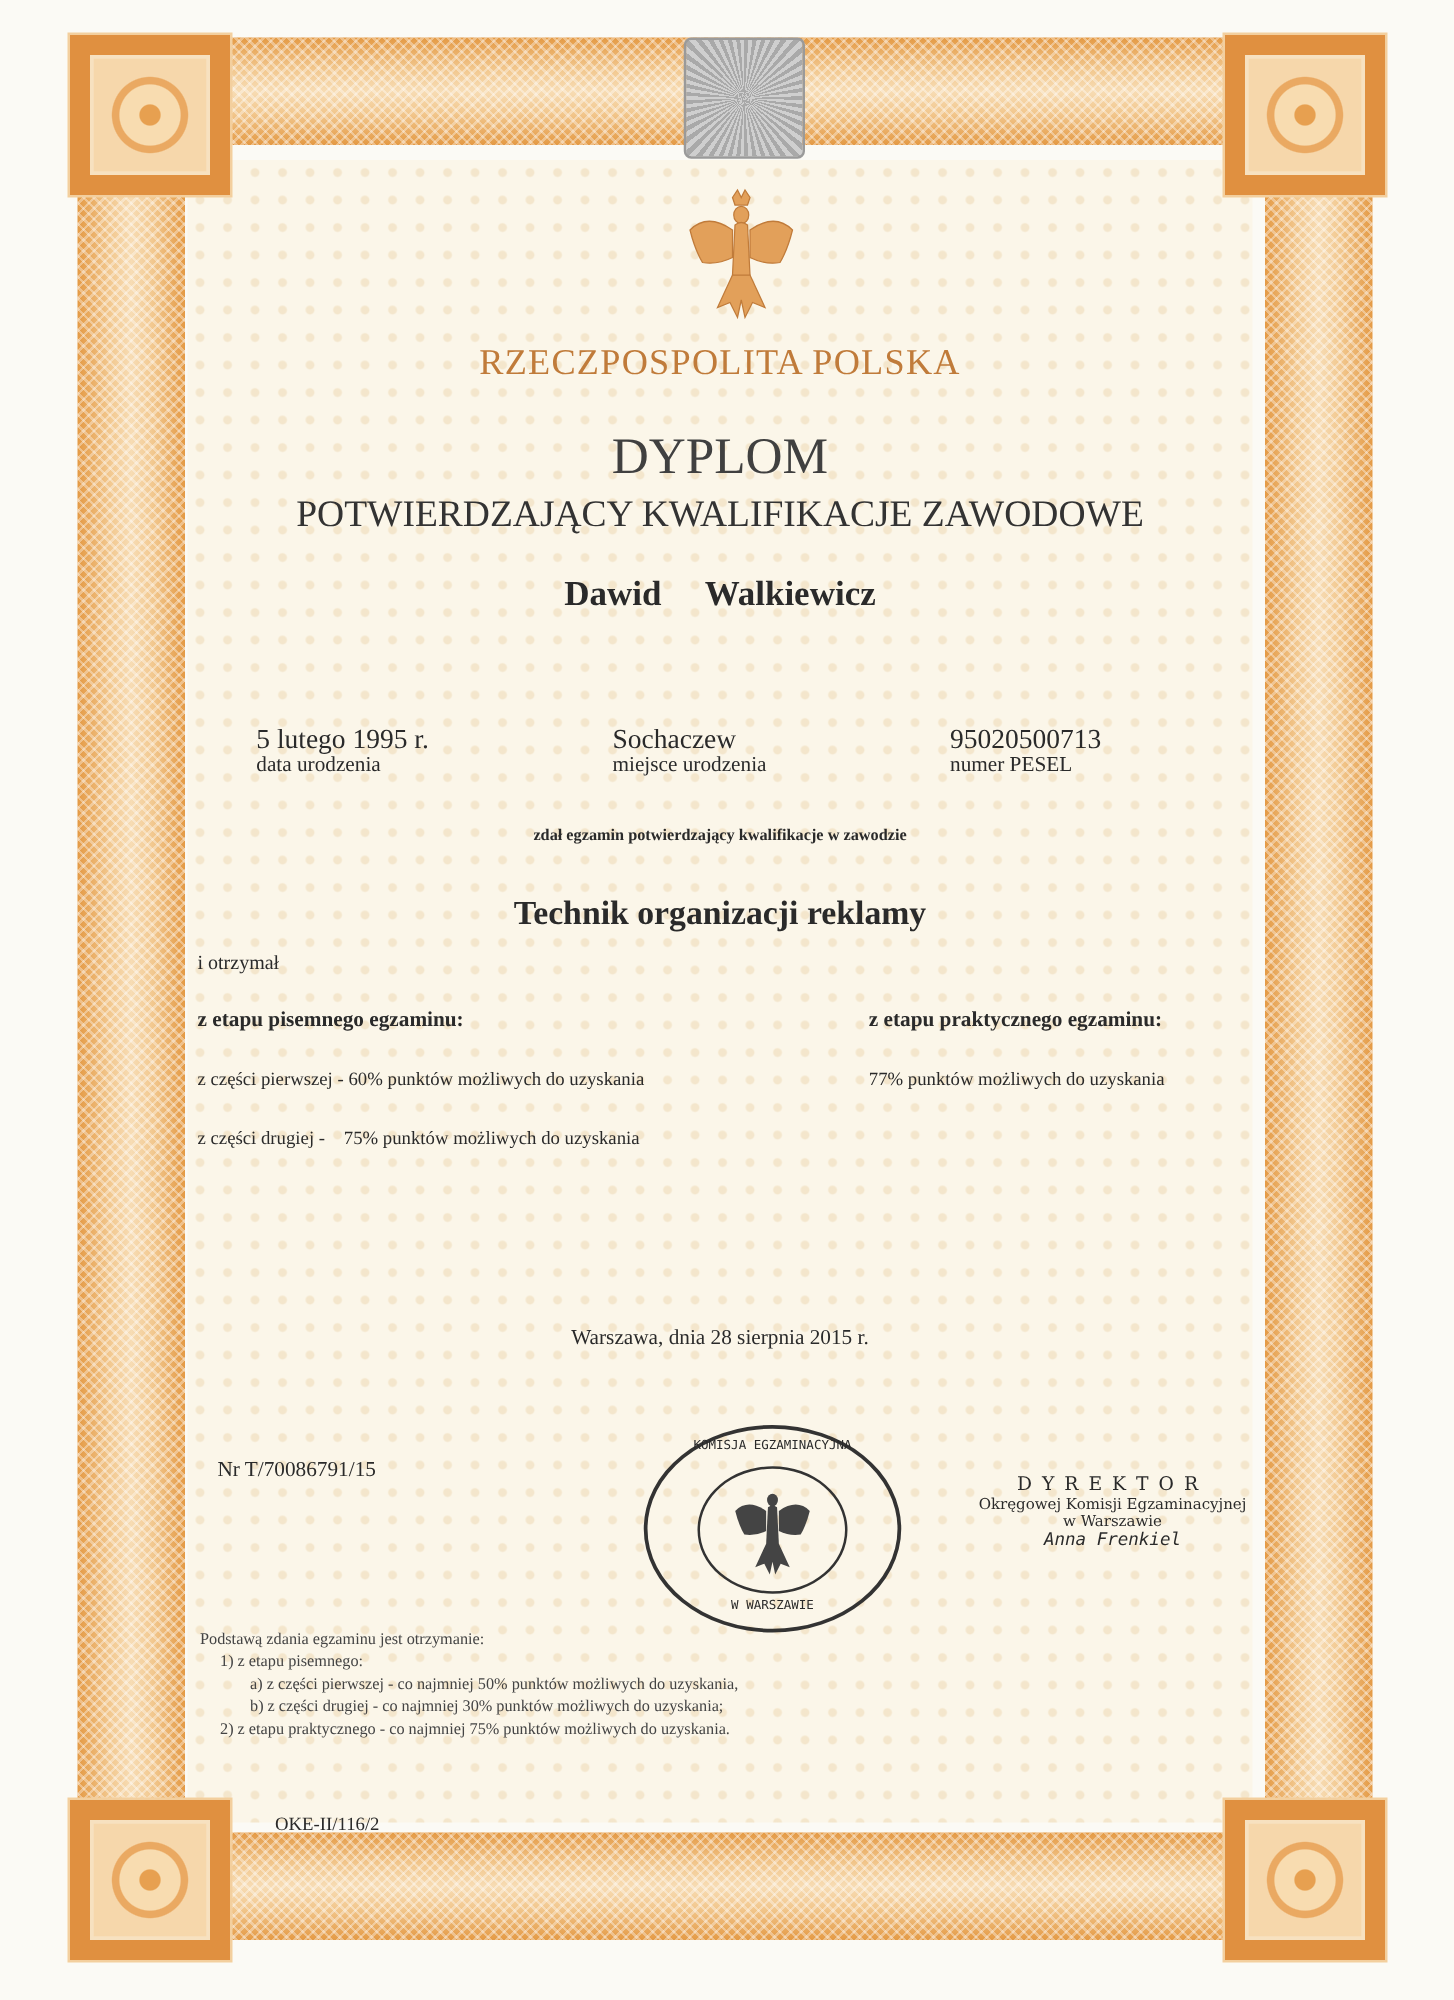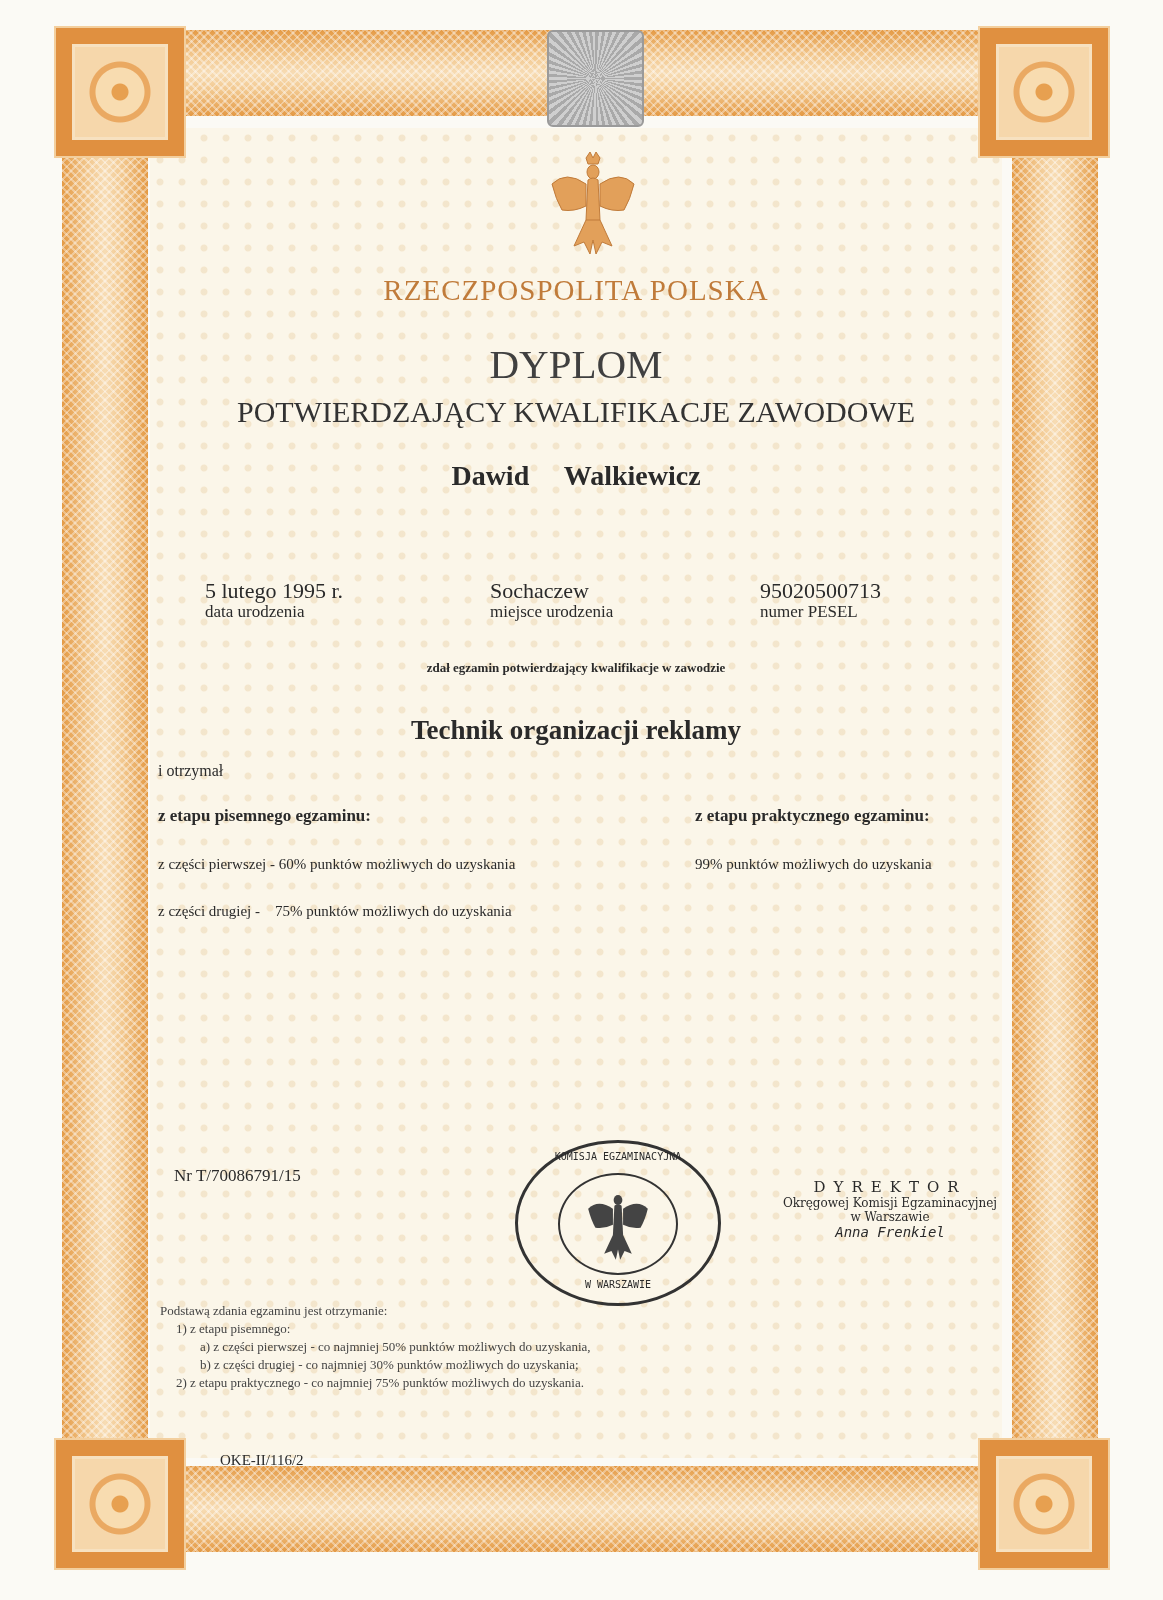--- a/index.html
+++ b/index.html
@@ -102,23 +102,24 @@
     <span class="lbl">numer PESEL</span>
   </div>
 
   <div class="center zdal">zdał egzamin potwierdzający kwalifikacje w zawodzie</div>
   <div class="center zawod">Technik organizacji reklamy</div>
 
   <div class="txt" style="left:158px; top:762px;">i otrzymał</div>
   <div class="txt bold" style="left:158px; top:806px;">z etapu pisemnego egzaminu:</div>
   <div class="txt bold" style="left:695px; top:806px;">z etapu praktycznego egzaminu:</div>
   <div class="txt" style="left:158px; top:856px; font-size:15px;">z części pierwszej - 60% punktów możliwych do uzyskania</div>
-  <div class="txt" style="left:695px; top:856px; font-size:15px;">99% punktów możliwych do uzyskania</div>
+  <div class="txt" style="left:695px; top:856px; font-size:15px;">77% punktów możliwych do uzyskania</div>
   <div class="txt" style="left:158px; top:903px; font-size:15px; white-space:pre;">z części drugiej -    75% punktów możliwych do uzyskania</div>
 
+  <div class="center txt" style="top:1060px; font-size:17px;">Warszawa, dnia 28 sierpnia 2015 r.</div>
   <div class="txt" style="left:174px; top:1166px; font-size:17px;font-family:Liberation Serif, serif;">Nr T/70086791/15</div>
 
   <div class="stamp">
     <div class="ring" style="top:8px;">KOMISJA EGZAMINACYJNA</div>
     <div class="ring" style="top:136px;">W WARSZAWIE</div>
     <div class="in">
       <svg class="eg" width="70" height="80" viewBox="0 0 90 110">
         <g fill="#444">
           <ellipse cx="45" cy="22" rx="6" ry="7"></ellipse>
           <path d="M40 30 Q45 26 50 30 L52 70 Q45 76 38 70 Z"></path>

